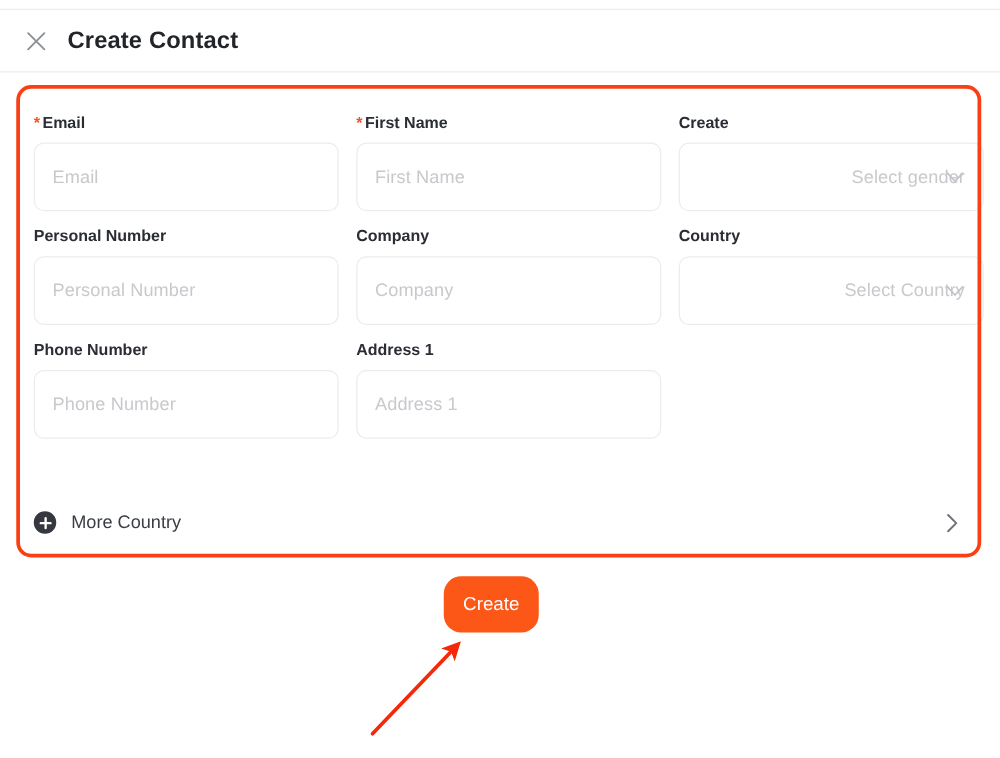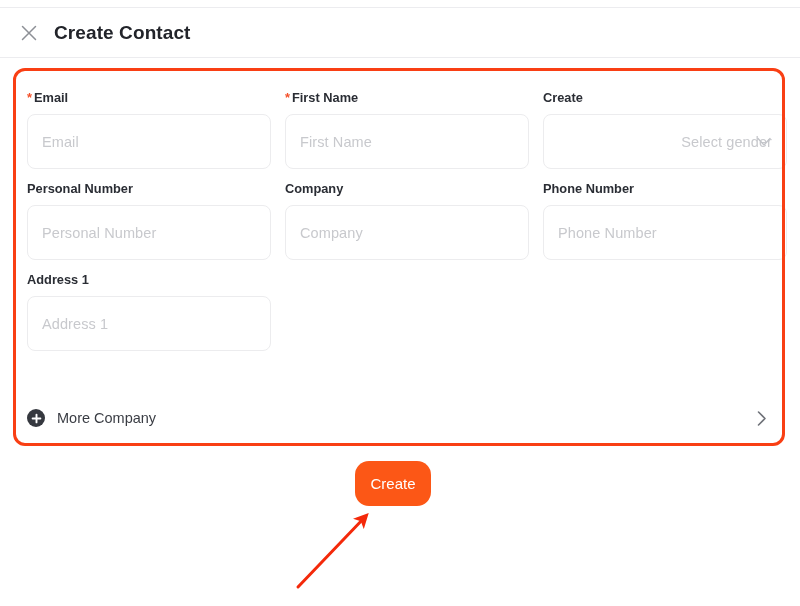--- a/index.html
+++ b/index.html
@@ -243,20 +243,31 @@
         </div>
       </div>
 
       <div class="field">
         <div class="field-label">Company</div>
         <div class="input-box">
           <span class="ph">Company</span>
         </div>
       </div>
 
+      <div class="field">
+        <div class="field-label">Country</div>
+        <div class="input-box select">
+          <span class="ph">Select Country</span>
+          <span class="chev-down">
+            <svg width="14" height="10" viewBox="0 0 14 10" aria-hidden="true">
+              <path d="M1 1.5 L7 8 L13 1.5" stroke="#c2c4c9" stroke-width="1.4" fill="none" stroke-linecap="round"></path>
+            </svg>
+          </span>
+        </div>
+      </div>
 
       <div class="field">
         <div class="field-label">Phone Number</div>
         <div class="input-box">
           <span class="ph">Phone Number</span>
         </div>
       </div>
 
       <div class="field">
         <div class="field-label">Address 1</div>
@@ -266,21 +277,21 @@
       </div>
 
     </div>
 
     <div class="more-row">
       <span class="plus-icon">
         <svg width="11" height="11" viewBox="0 0 11 11" aria-hidden="true">
           <path d="M5.5 1.6 V9.4 M1.6 5.5 H9.4" stroke="#ffffff" stroke-width="1.9" stroke-linecap="round"></path>
         </svg>
       </span>
-      <span class="more-label">More Company</span>
+      <span class="more-label">More Country</span>
       <span class="chev-right">
         <svg width="10" height="15" viewBox="0 0 10 15" aria-hidden="true">
           <path d="M1.5 1 L8 7.5 L1.5 14" stroke="#6f7279" stroke-width="1.6" fill="none" stroke-linecap="round" stroke-linejoin="round"></path>
         </svg>
       </span>
     </div>
   </div>
 
   <div class="annot-box"></div>
 

